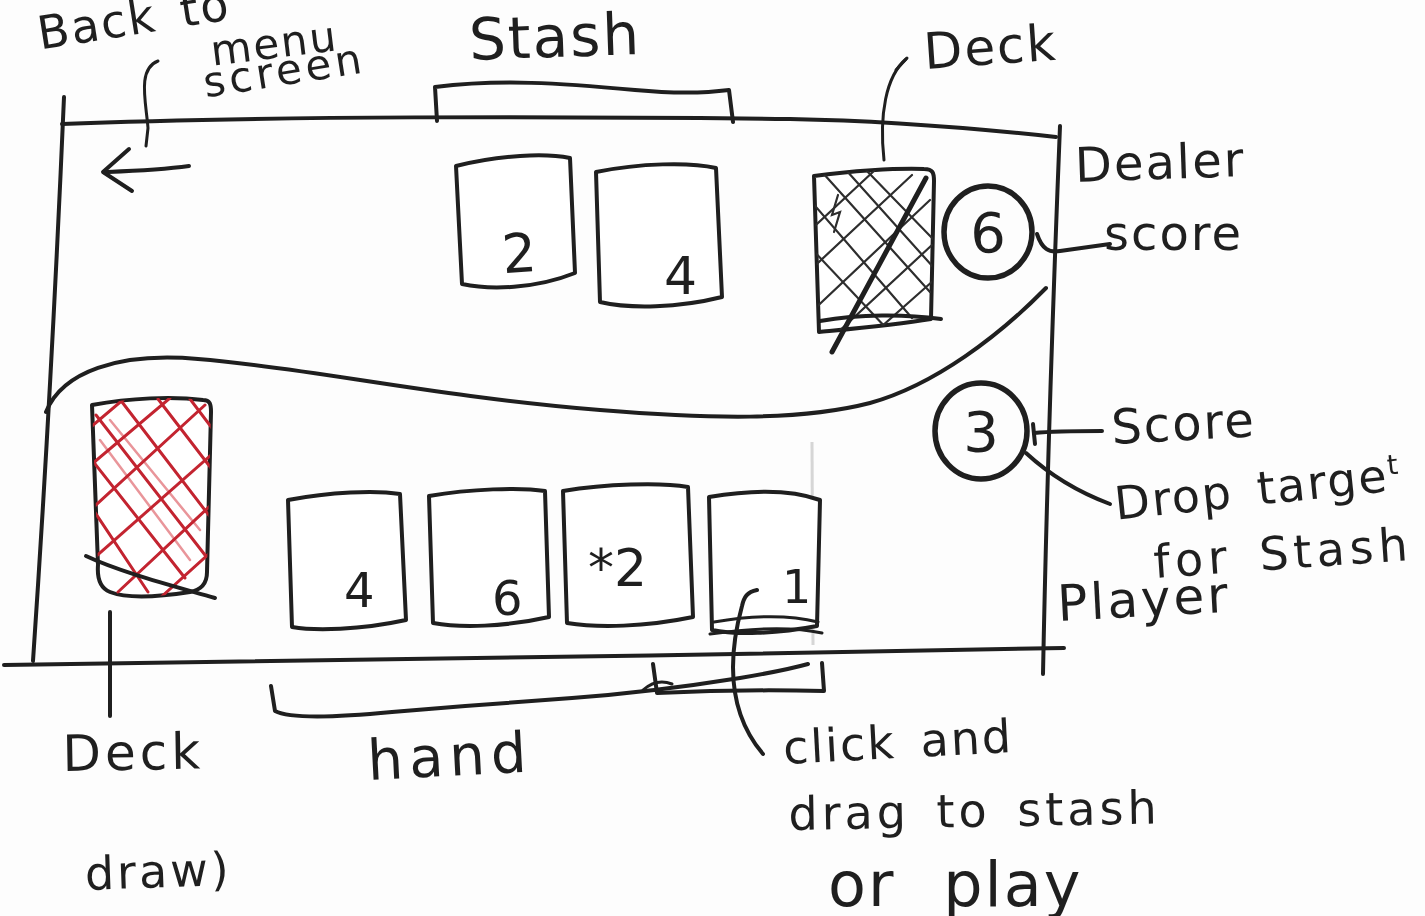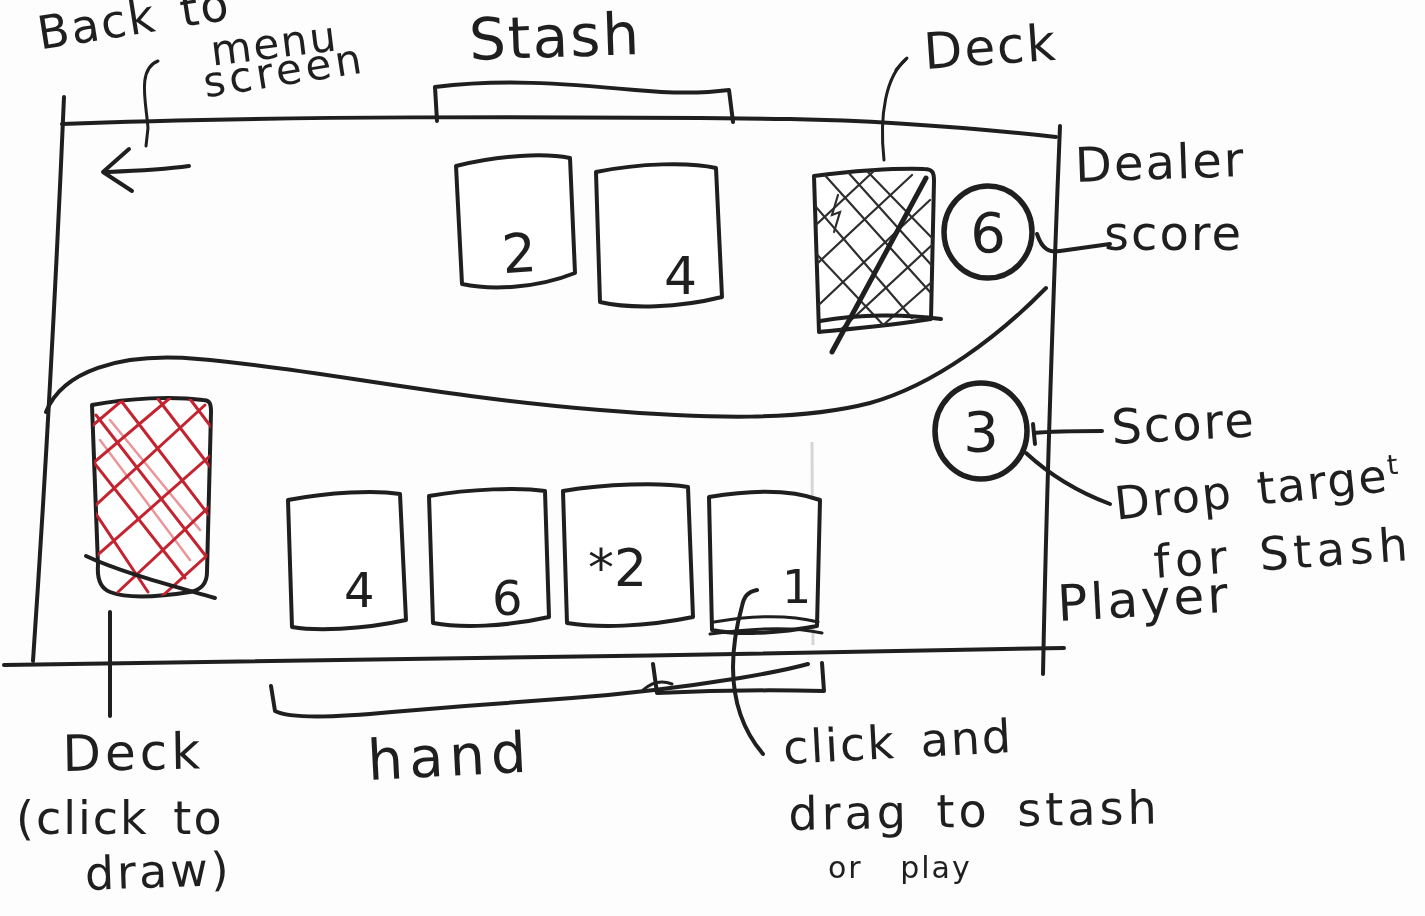--- a/index.html
+++ b/index.html
@@ -154,28 +154,27 @@
   <div class="hw" style="left:1104px; top:208px; font-size:48px;">score</div>
 
   <div class="hw" style="left:1110px; top:402px; font-size:48px; transform:rotate(-3deg);">Score</div>
 
   <div class="hw" style="left:1112px; top:480px; font-size:46px; transform:rotate(-6deg);"><span>Drop targe</span><sup>t</sup></div>
   <div class="hw" style="left:1152px; top:538px; font-size:46px; letter-spacing:5px; transform:rotate(-4deg);">for Stash</div>
 
   <div class="hw" style="left:1056px; top:578px; font-size:50px; letter-spacing:3px; transform:rotate(-3deg);">Player</div>
 
   <div class="hw" style="left:62px; top:728px; font-size:50px; letter-spacing:4px; transform:rotate(-1deg);">Deck</div>
-  <div class="hw" style="left:16px; top:794px; font-size:46px;">(click to</div>
   <div class="hw" style="left:84px; top:850px; font-size:46px; letter-spacing:3px; transform:rotate(-2deg);">draw)</div>
 
   <div class="hw" style="left:366px; top:732px; font-size:56px; letter-spacing:6px; transform:rotate(-3deg);">hand</div>
 
   <div class="hw" style="left:782px; top:724px; font-size:46px; transform:rotate(-3deg);">click and</div>
   <div class="hw" style="left:788px; top:790px; font-size:46px; letter-spacing:4px; transform:rotate(-1deg);">drag to stash</div>
-  <div class="hw" style="left:828px; top:852px; font-size:30px; word-spacing:26px;text-align:center;">or play</div>
+  <div class="hw" style="left:828px; top:852px; font-size:62px; word-spacing:26px;text-align:center;">or play</div>
 
   <div class="val" style="left:502px; top:222px; font-size:54px; transform:rotate(-4deg);">2</div>
   <div class="val" style="left:664px; top:246px; font-size:52px;">4</div>
 
   <div class="val" style="left:344px; top:562px; font-size:48px;">4</div>
   <div class="val" style="left:492px; top:570px; font-size:48px;">6</div>
   <div class="val" style="left:588px; top:538px; font-size:52px;">*2</div>
   <div class="val" style="left:782px; top:560px; font-size:46px;">1</div>
 
   <div class="badge" style="left:944px; top:186px; width:88px; height:92px;">6</div>

